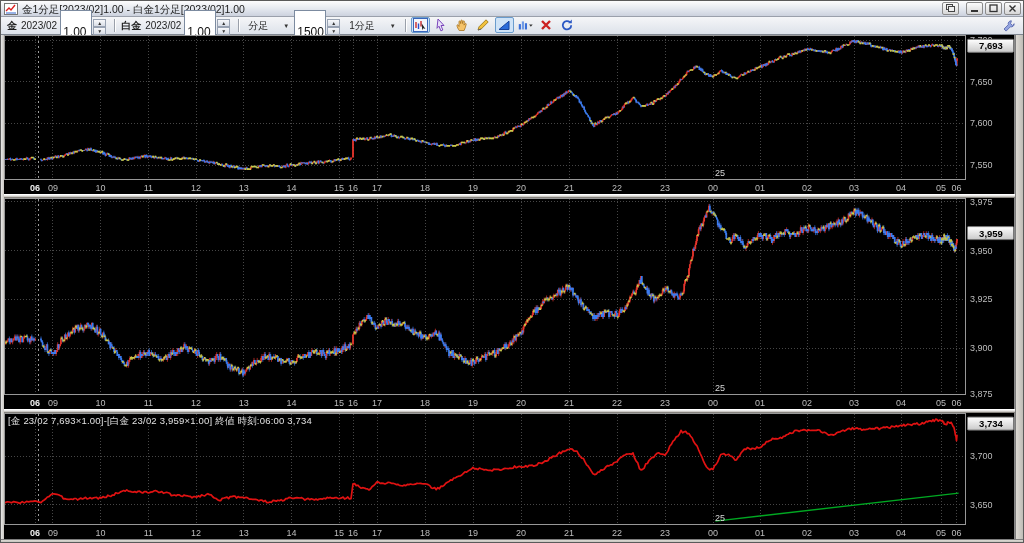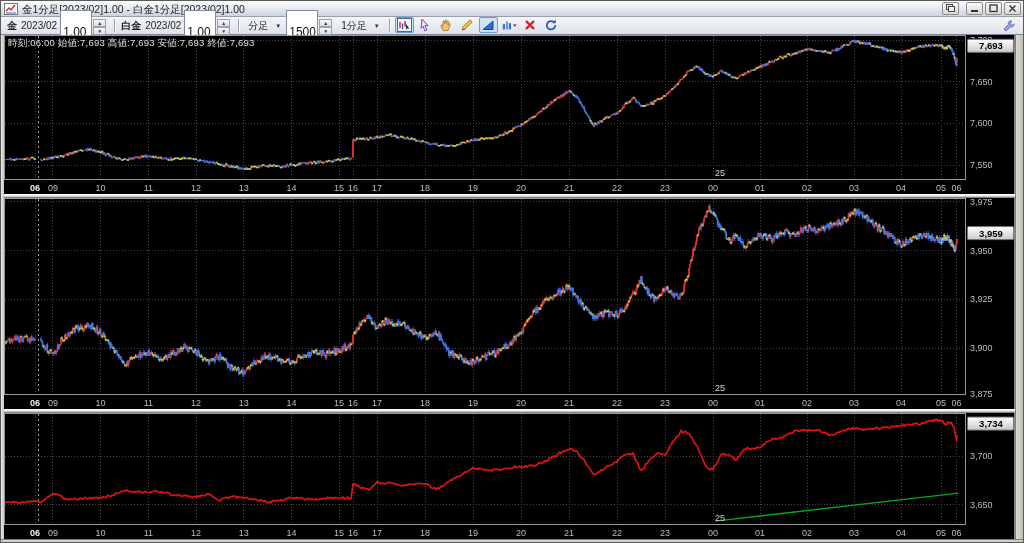--- a/index.html
+++ b/index.html
@@ -19,21 +19,21 @@
   .toolbar{position:absolute;left:0;top:16px;width:1024px;height:18px;display:flex;align-items:center;
     background:linear-gradient(#f5f6f8,#dde2ea);border-bottom:1px solid #7f8690;padding:0 4px;font-size:10px;color:#1d1d1d;}
   .tb-label{font-weight:bold;margin:0 4px 0 2px;}
   .tb-text{margin-right:3px;}
   .spin{display:flex;align-items:center;margin-right:4px;}
   .spin .val{width:32px;height:28px;background:#fff;border:1px solid #7c8ba0;font-size:12px;line-height:12px;padding:15px 2px;color:#111;}
   .spin .arrows{display:flex;flex-direction:column;width:13px;height:14px;margin-left:1px;}
   .spin .arrows span{flex:1;font-size:5px;line-height:6px;text-align:center;color:#333;
     border:1px solid #98a2b2;background:linear-gradient(#f8f9fb,#d8dde6);}
   .sep{width:1px;height:13px;background:#9aa0aa;box-shadow:1px 0 0 #fff;margin:0 4px;}
-  .dd{display:flex;align-items:center;gap:7px;padding:1px 4px;border:1px solid transparent;border-radius:2px;}
+  .dd{display:flex;align-items:center;gap:15px;padding:1px 4px;border:1px solid transparent;border-radius:2px;}
   .dd .caret{font-size:6px;color:#333;}
   .tool-btn{width:19px;height:16px;display:inline-flex;align-items:center;justify-content:center;
     border:1px solid transparent;border-radius:2px;background:transparent;padding:0;margin:0 1px;}
   .tool-btn.selected{background:#cfe3f7;border-color:#6a9ccd;}
   .tool-btn svg{display:block;}
   .tb-right{margin-left:auto;display:flex;align-items:center;padding-right:2px;}
   
   .chart-bg{position:absolute;left:0;top:34px;width:1024px;height:509px;background:#0a0a0a;}
   .frame{position:absolute;background:linear-gradient(90deg,#e8e8e8,#c9c6c0);}
   .frame.left{left:0;top:34px;width:3px;height:504px;}
@@ -262,21 +262,20 @@
           <text x="966" y="133.0" font-size="9" fill="#bdbdbd" font-family="Liberation Sans,DejaVu Sans,sans-serif">7,550</text>
           <text x="966" y="91.3" font-size="9" fill="#bdbdbd" font-family="Liberation Sans,DejaVu Sans,sans-serif">7,600</text>
           <text x="966" y="49.7" font-size="9" fill="#bdbdbd" font-family="Liberation Sans,DejaVu Sans,sans-serif">7,650</text>
           <text x="966" y="8.0" font-size="9" fill="#bdbdbd" font-family="Liberation Sans,DejaVu Sans,sans-serif">7,700</text>
         </g>
         <g>
           <rect x="963.5" y="4.3" width="46" height="13" rx="1" fill="url(#bgrad0)" stroke="#777"></rect>
           <text x="987" y="14.3" text-anchor="middle" font-size="9.5" font-weight="bold" fill="#000000" font-family="Liberation Sans,DejaVu Sans,sans-serif">7,693</text>
         </g>
       </svg>
-    <div class="info">時刻:06:00 始値:7,693 高値:7,693 安値:7,693 終値:7,693</div>
   </div>
   <div class="split" id="split0"></div>
 
   <div class="panel" id="panel1">
     <svg width="1011" height="211">
         <defs>
           <clipPath id="clip1">
             <rect x="1" y="1" width="960" height="195"></rect>
           </clipPath>
           <linearGradient id="bgrad1" x1="0" y1="0" x2="0" y2="1">
@@ -442,18 +441,19 @@
         </g>
         <g>
           <text x="966" y="94.7" font-size="9" fill="#bdbdbd" font-family="Liberation Sans,DejaVu Sans,sans-serif">3,650</text>
           <text x="966" y="46.4" font-size="9" fill="#bdbdbd" font-family="Liberation Sans,DejaVu Sans,sans-serif">3,700</text>
         </g>
         <g>
           <rect x="963.5" y="4.1" width="46" height="13" rx="1" fill="url(#bgrad2)" stroke="#777"></rect>
           <text x="987" y="14.1" text-anchor="middle" font-size="9.5" font-weight="bold" fill="#000000" font-family="Liberation Sans,DejaVu Sans,sans-serif">3,734</text>
         </g>
       </svg>
+    <div class="info">[金 23/02 7,693×1.00]-[白金 23/02 3,959×1.00] 終値 時刻:06:00 3,734</div>
   </div>
 
   <div class="frame left"></div>
   <div class="frame right"></div>
   <div class="frame bottom"></div>
 </div>
 
 </body></html>

